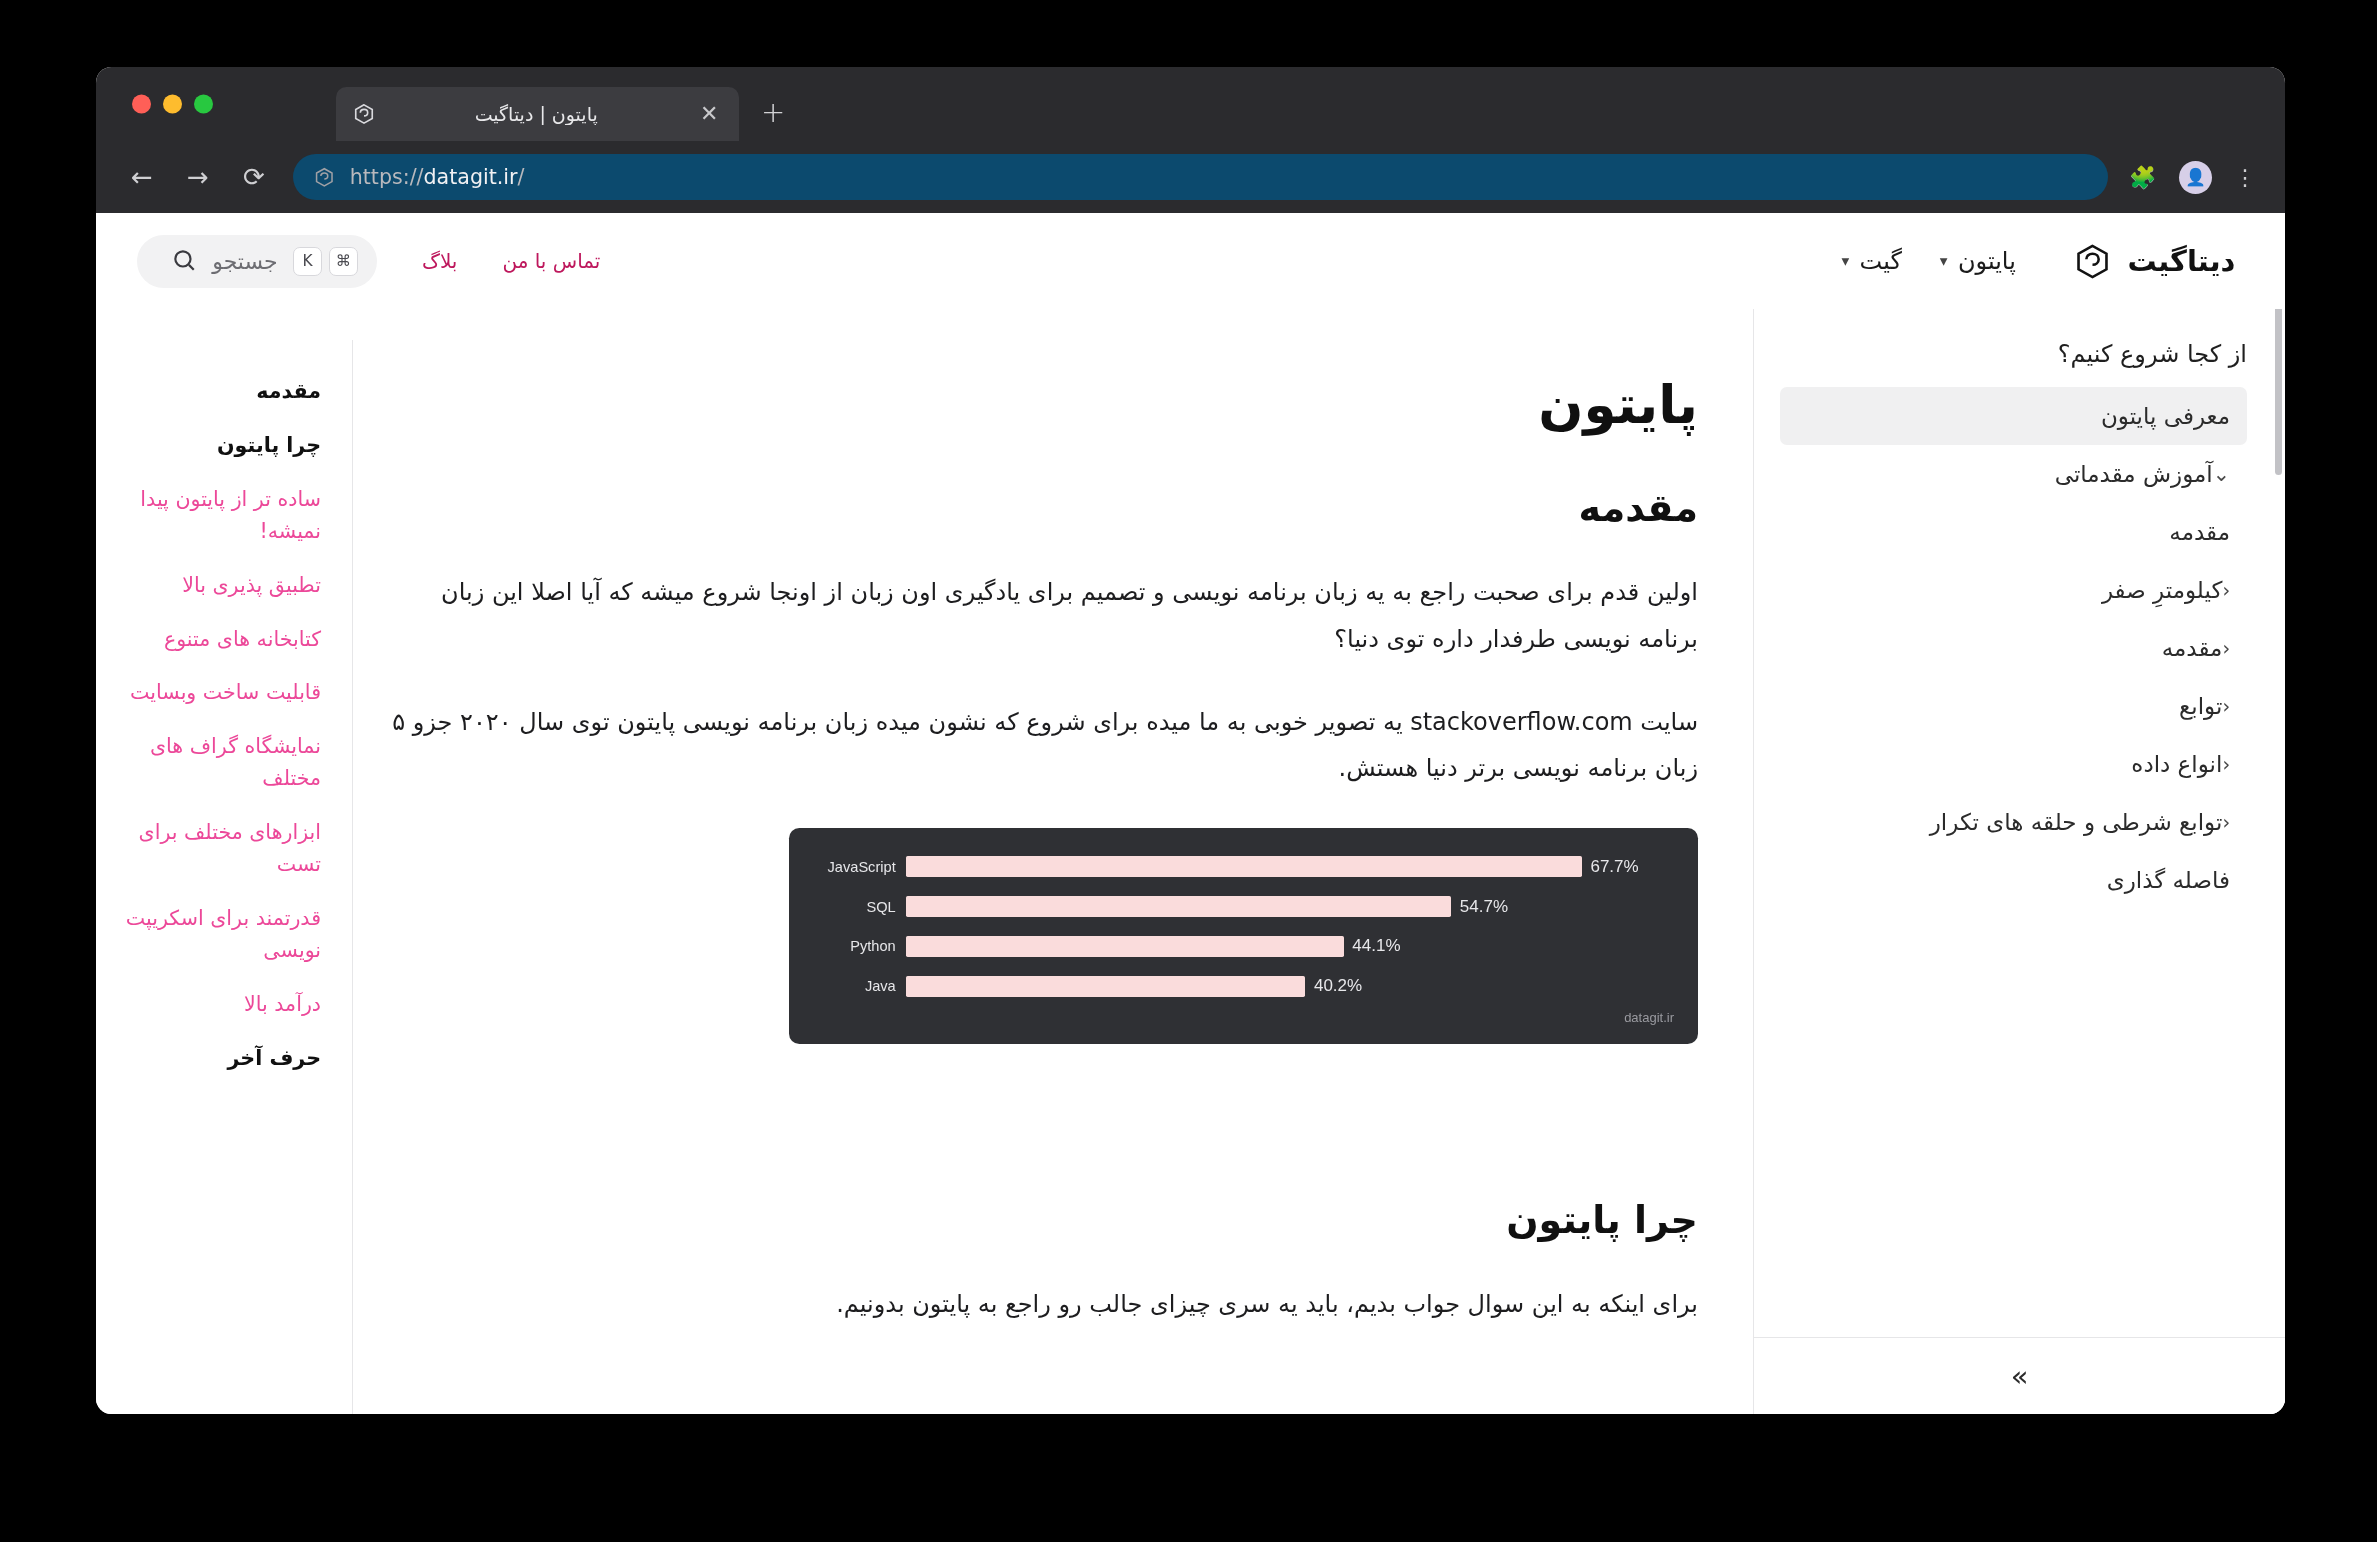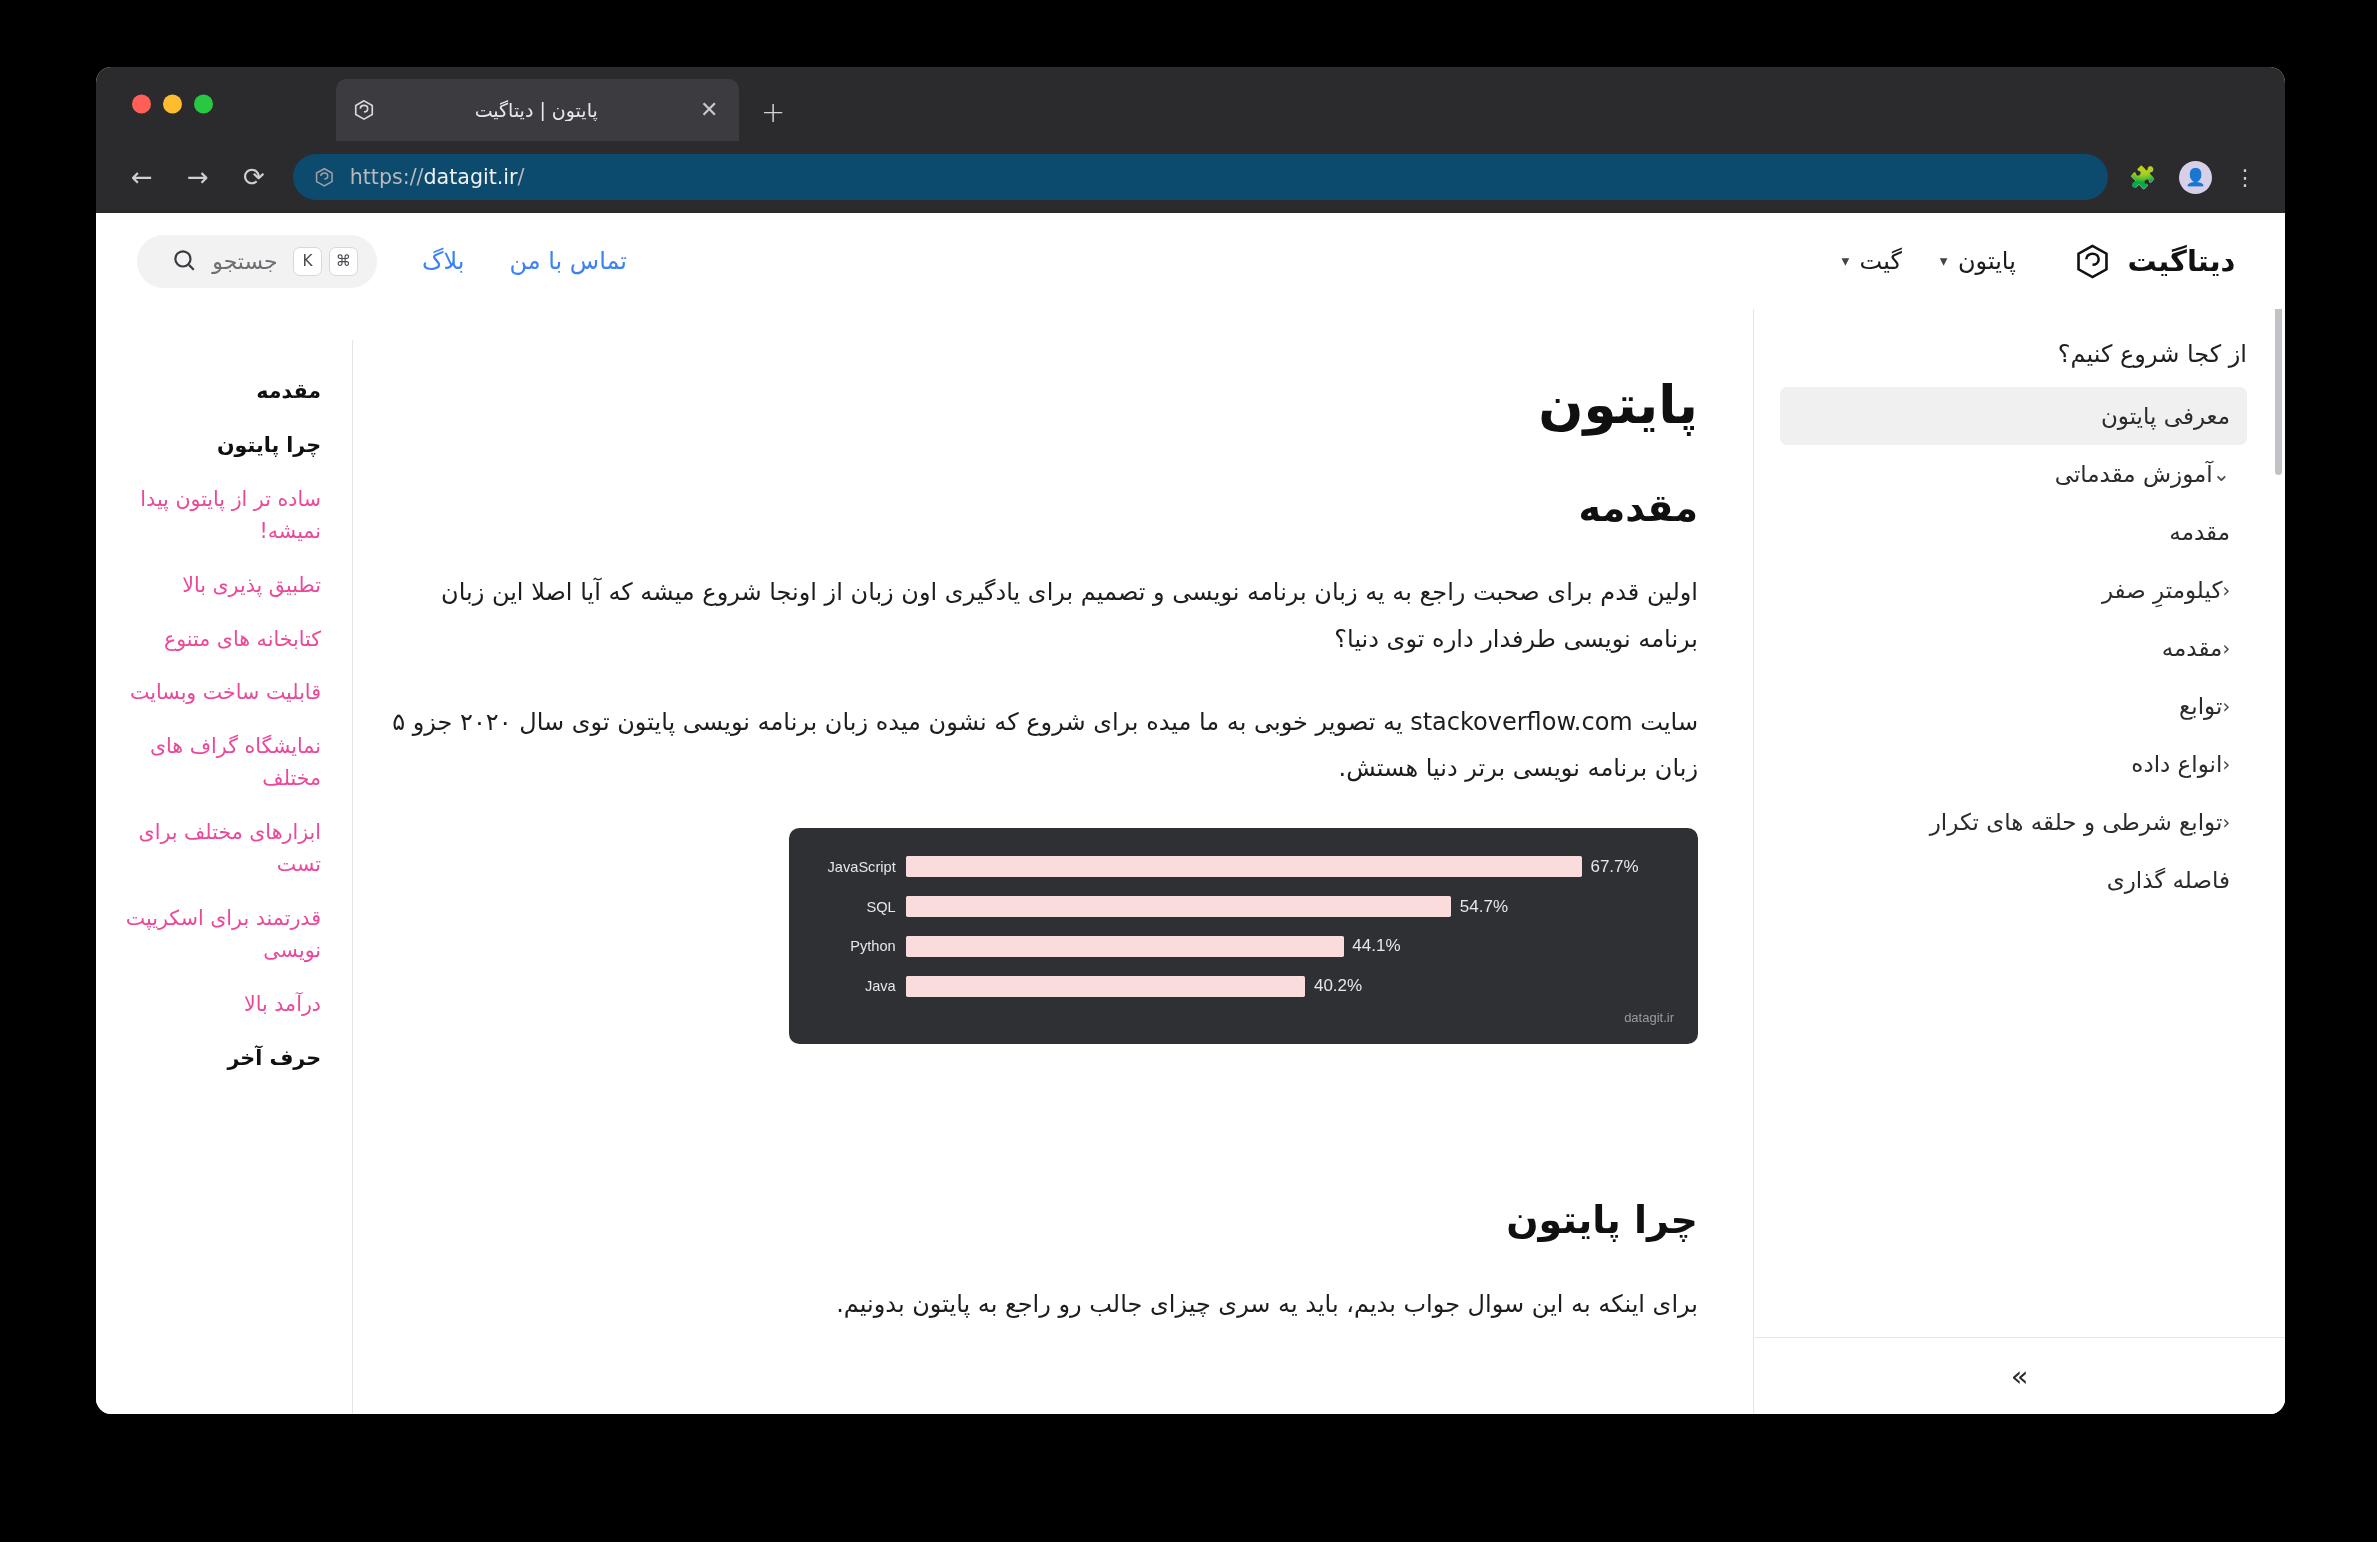--- a/index.html
+++ b/index.html
@@ -43,21 +43,21 @@
   .dot { width: 19px; height: 19px; border-radius: 50%; }
   .dot.red { background: #ff5f57; }
   .dot.yellow { background: #febc2e; }
   .dot.green { background: #28c840; }
 
   .tabstrip {
     position: absolute; left: 240px; bottom: 0;
     display: flex; align-items: flex-end; direction: ltr;
   }
   .tab {
-    height: 62px;
+    height: 54px;
     min-width: 403px;
     background: #3c3c40;
     border-radius: 10.3px 10.3px 0 0;
     display: flex; align-items: center;
     padding: 0 15.4px;
     gap: 10.3px;
     direction: ltr;
   }
   .tab-favicon {
     width: 26px; height: 26px;
@@ -154,21 +154,21 @@
     display: flex; align-items: center; justify-content: center;
   }
   .nav-menu { display: flex; align-items: center; gap: 38px; margin-right: 55px; }
   .nav-item {
     font-size: 24px; color: #1b1b1b;
     display: flex; align-items: center; gap: 10.3px;
   }
   .caret { font-size: 15.4px; color: #444; }
   .header-spacer { flex: 1; }
   .nav-right { display: flex; align-items: center; gap: 45px; }
-  .nav-link { font-size: 24px; color: #3b82f6; }
+  .nav-link { font-size: 20px; color: #be185d; }
   .search-box {
     display: flex; align-items: center; gap: 15.4px;
     background: #f2f2f3;
     border-radius: 857px;
     height: 53px;
     padding: 0 19px 0 12px;
     min-width: 240px;
     direction: rtl;
   }
   .search-placeholder { font-size: 22px; color: #6d6d72; }

